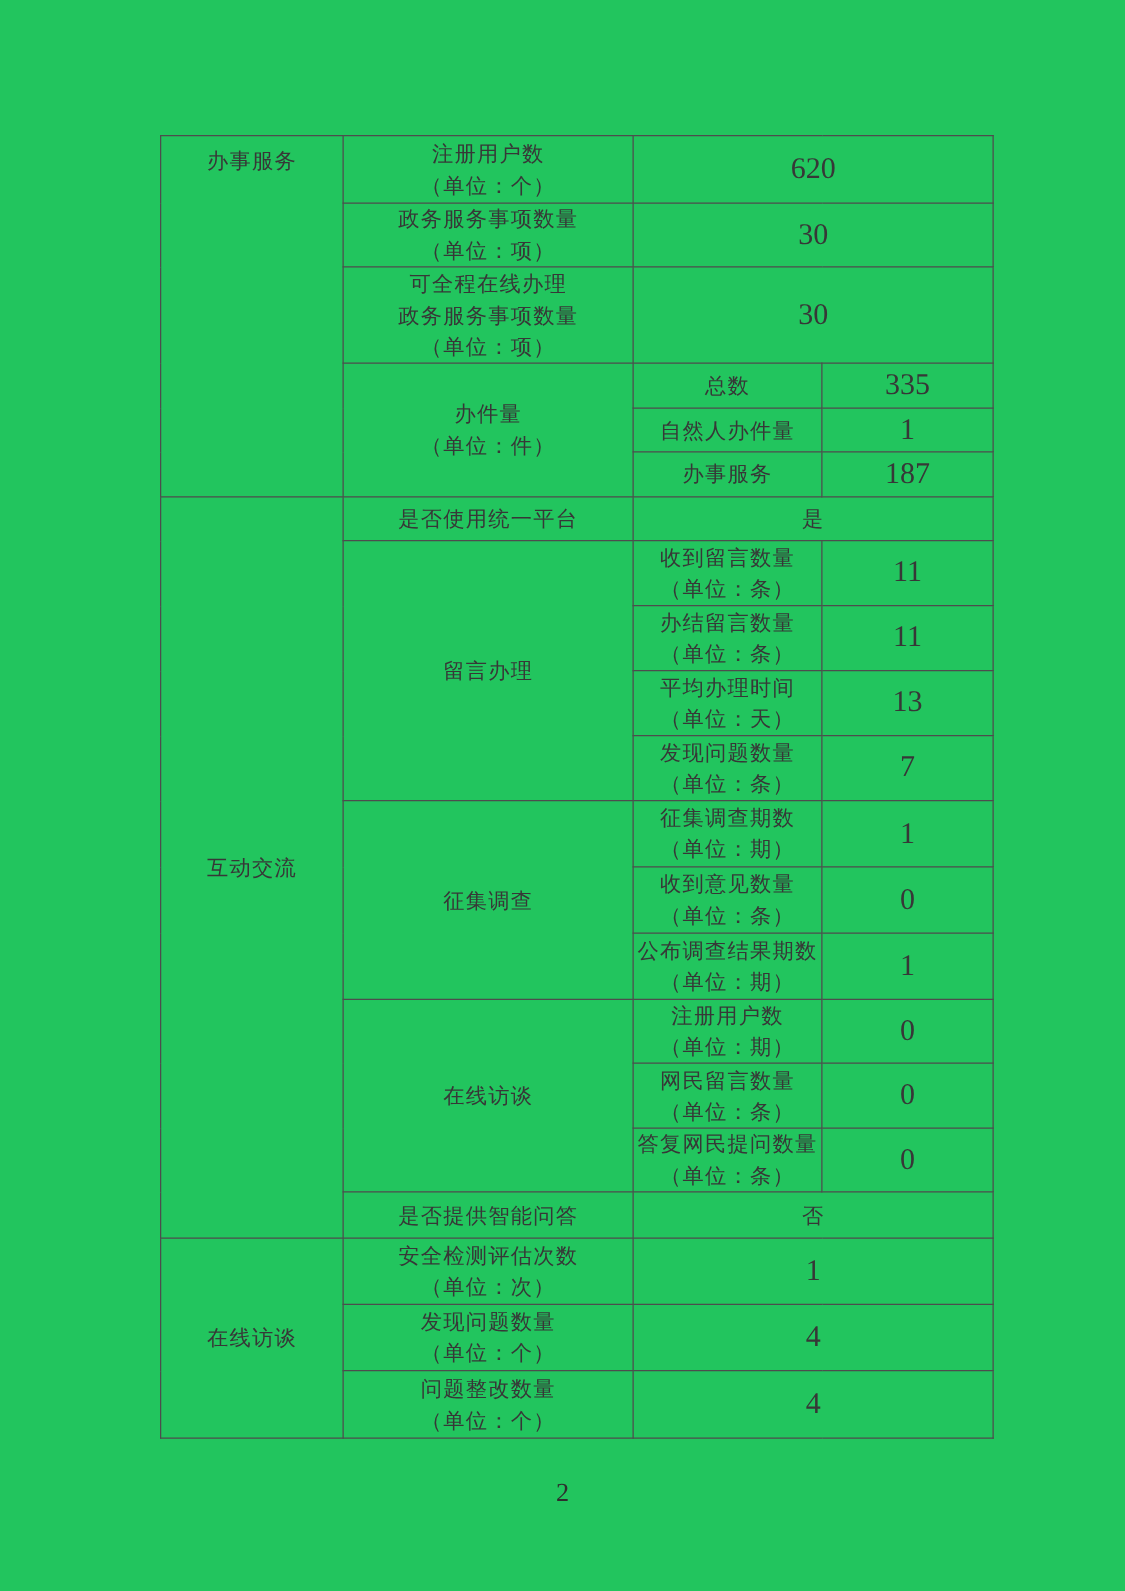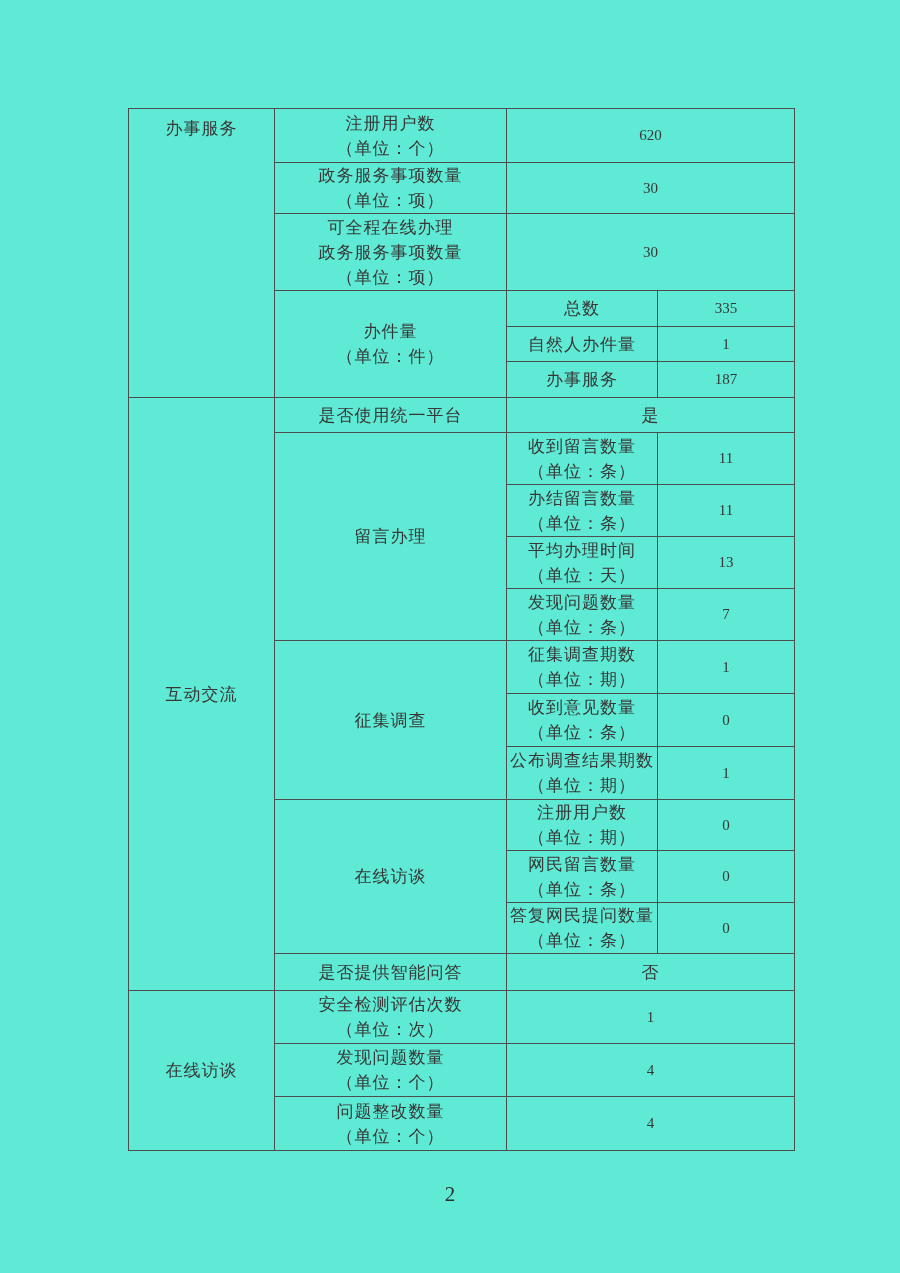--- a/index.html
+++ b/index.html
@@ -5,21 +5,21 @@
   * { margin: 0; padding: 0; box-sizing: border-box; }
   html, body { background: #ffffff; }
   body {
     width: 900px; height: 1273px;
     font-family: "Liberation Serif", "DejaVu Serif", serif;
     color: #373737;
   }
   .page {
     position: relative;
     width: 900px; height: 1273px;
-    background: #5eead4;
+    background: #22c55e;
     overflow: hidden;
   }
   table.report {
     position: absolute;
     left: 128px; top: 108px;
     width: 666px;
     border-collapse: collapse;
     table-layout: fixed;
   }
   col.c1 { width: 146px; }
@@ -27,21 +27,21 @@
   col.c3 { width: 151px; }
   col.c4 { width: 137px; }
   td {
     border: 1px solid #4d4d4d;
     text-align: center;
     vertical-align: middle;
     padding: 0;
     overflow: hidden;
   }
   .zh { font-size: 17px; letter-spacing: 1px; line-height: 25px; }
-  .num { font-size: 15px; letter-spacing: 0; }
+  .num { font-size: 24px; letter-spacing: 0; }
   td.cat-top { vertical-align: top; padding-top: 7px; }
   tr.h54 { height: 54px; } tr.h53 { height: 53px; } tr.h52 { height: 52px; }
   tr.h51 { height: 51px; } tr.h77 { height: 77px; } tr.h37 { height: 37px; }
   tr.h36 { height: 36px; } tr.h35 { height: 35px; }
   .page-number {
     position: absolute;
     top: 1182px; left: 0; width: 100%;
     text-align: center;
     font-size: 21px;
     color: #2e2e2e;

